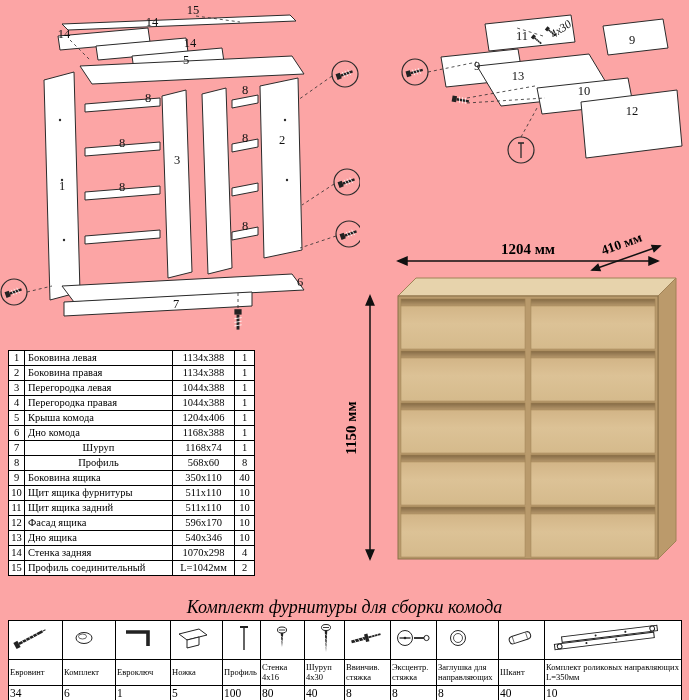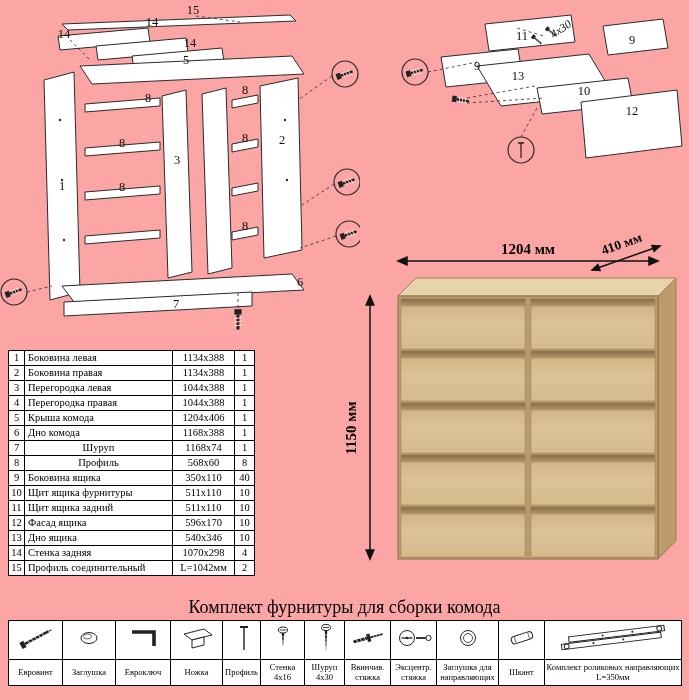--- a/index.html
+++ b/index.html
@@ -13,25 +13,25 @@
   svg text.lbl  { font-family:"Liberation Serif", serif; font-size:12.5px; fill:#111; text-anchor:middle; }
   svg text.note { font-style:italic; font-size:11.5px; }
   svg text.dim  { font-family:"Liberation Serif", serif; font-size:15px; font-weight:bold; fill:#000; text-anchor:middle; }
   svg text.dimsm{ font-size:13.5px; }
 
   .parts-table { position:absolute; left:8px; top:350px; border-collapse:collapse; background:#fff; }
   .parts-table td { border:1px solid #000; font-size:10.5px; height:15px; padding:0 3px;
                     line-height:1.05; white-space:nowrap; }
   .parts-table td.c { text-align:center; padding:0 1px; }
 
-  .hw-title { position:absolute; left:0; top:597px; width:100%; text-align:center; font-size:18px; }
+  .hw-title { position:absolute; left:0; top:597px; width:100%; text-align:center; font-size:18px;font-style:italic; }
 
   .hw-table { position:absolute; left:8px; top:620px; width:673px; border-collapse:collapse;
               table-layout:fixed; background:#fff; }
-  .hw-table td { border:1px solid #000; text-align:center; vertical-align:middle; padding:0 1px; overflow:hidden; }
+  .hw-table td { border:1px solid #000; text-align:left; vertical-align:middle; padding:0 1px; overflow:hidden; }
   .hw-icons td { height:36px; }
   .hw-names td { font-size:8.5px; line-height:1.15; height:26px; }
   .hw-qty td   { font-size:11.5px; height:15px; }
 </style>
 </head>
 <body>
 
 <div class="page">
 
   <svg class="abs cabinet" width="360" height="346" viewBox="0 0 360 346">
@@ -478,28 +478,42 @@
               <circle cx="40" cy="19.7" r="1" fill="#222"></circle>
               <circle cx="70" cy="19.7" r="1" fill="#222"></circle>
               <circle cx="50" cy="13.2" r="1" fill="#222"></circle>
               <circle cx="80" cy="13.2" r="1" fill="#222"></circle>
             </g>
           </svg>
         </td>
       </tr>
       <tr class="hw-names">
         <td>Евровинт</td>
-        <td>Заглушка</td>
+        <td>Комплект</td>
         <td>Евроключ</td>
         <td>Ножка</td>
         <td>Профиль</td>
         <td>Стенка 4x16</td>
         <td>Шуруп 4x30</td>
         <td>Ввинчив. стяжка</td>
         <td>Эксцентр. стяжка</td>
         <td>Заглушка для направляющих</td>
         <td>Шкант</td>
         <td>Комплект роликовых направляющих L=350мм</td>
       </tr>
+      <tr class="hw-qty">
+        <td>34</td>
+        <td>6</td>
+        <td>1</td>
+        <td>5</td>
+        <td>100</td>
+        <td>80</td>
+        <td>40</td>
+        <td>8</td>
+        <td>8</td>
+        <td>8</td>
+        <td>40</td>
+        <td>10</td>
+      </tr>
     </tbody>
   </table>
 
 </div>
 
 </body></html>

